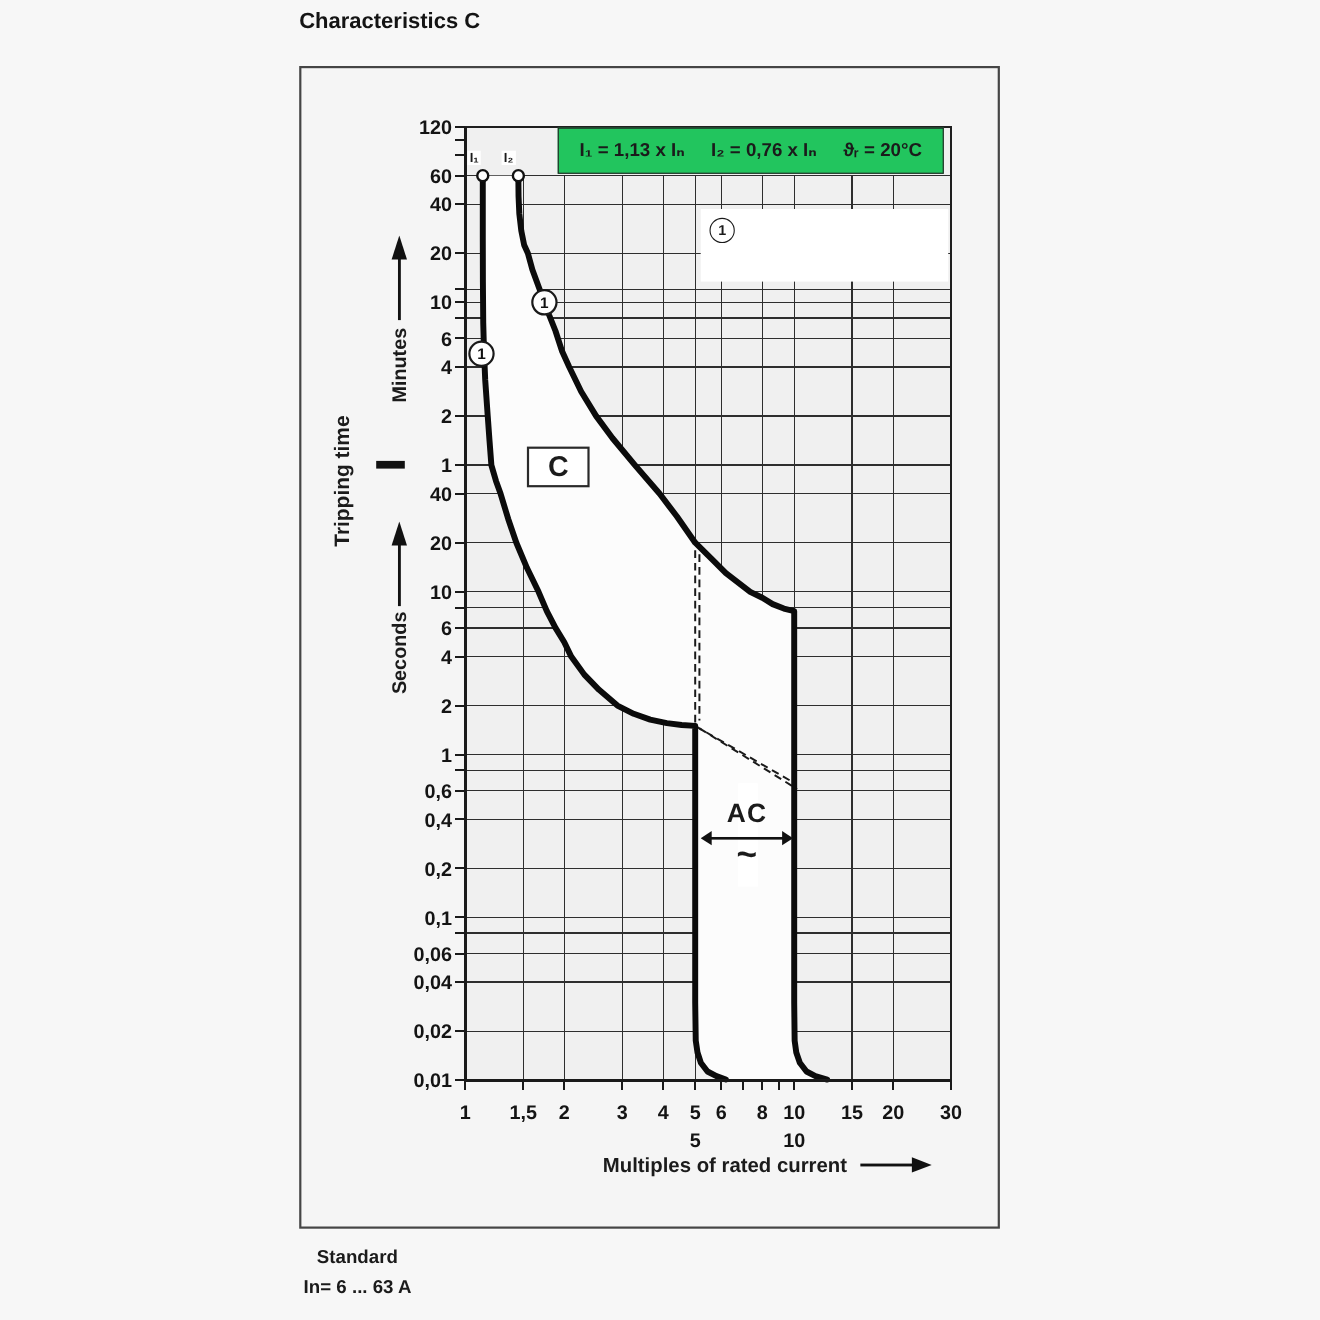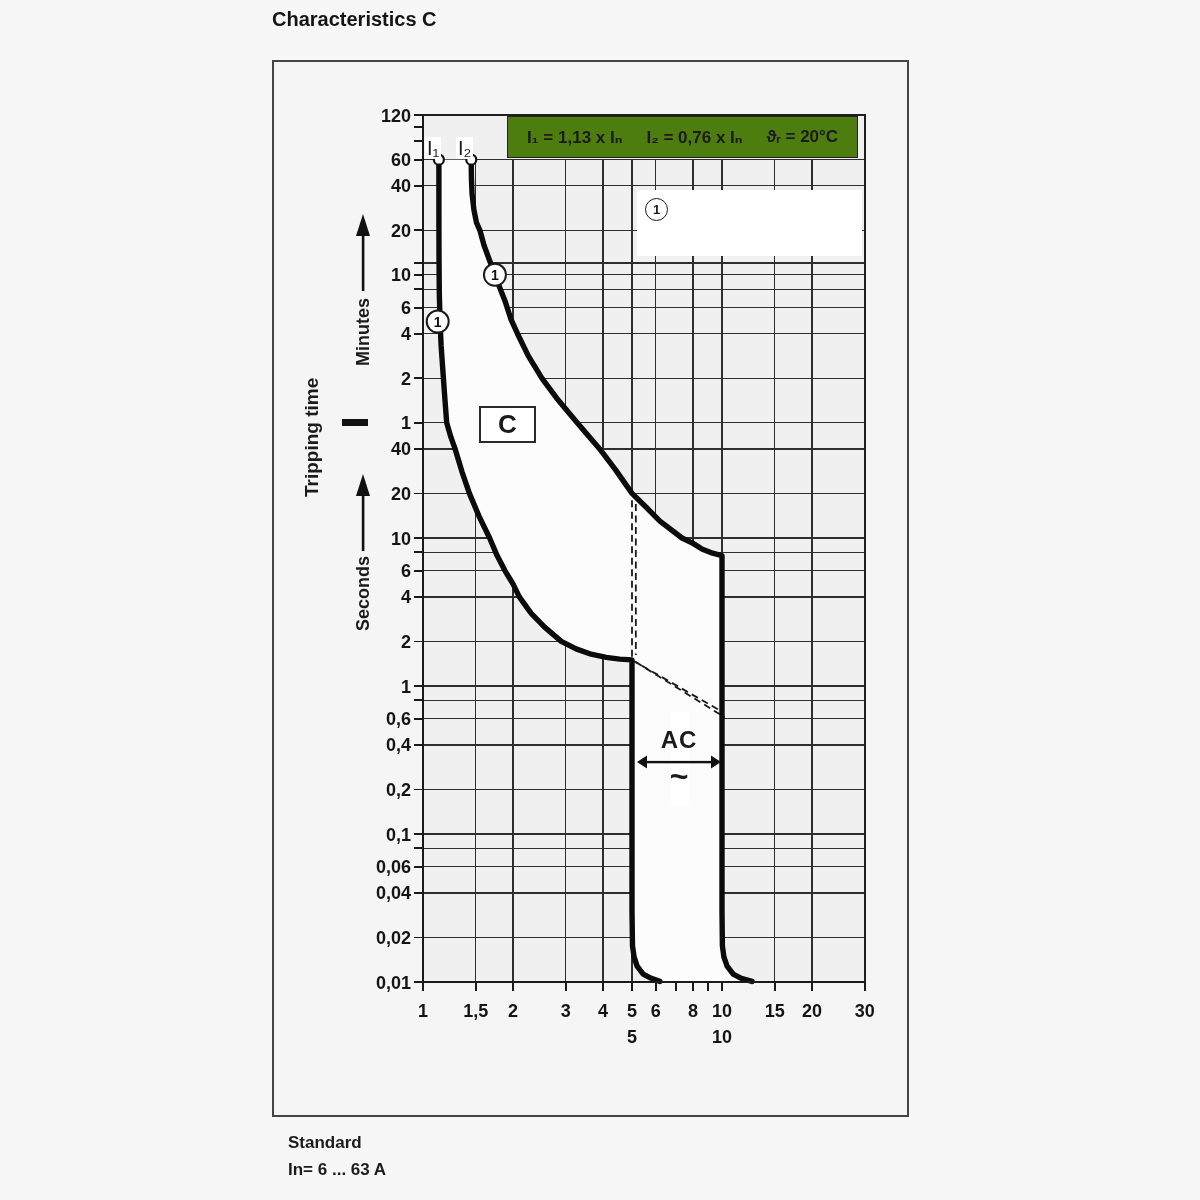--- a/index.html
+++ b/index.html
@@ -2,47 +2,47 @@
 <html><head>
 <meta charset="utf-8">
 <style>
   html,body{margin:0;padding:0;background:#f7f7f7;}
   #root{position:relative;width:960px;height:1200px;background:#f7f7f7;overflow:hidden;
         font-family:"Liberation Sans","DejaVu Sans",sans-serif;color:#1b1b1b;}
   #root > *{position:absolute;}
   .title{left:272px;top:8px;font-size:20px;font-weight:700;color:#141414;}
   .panel{left:272px;top:60px;width:633px;height:1053px;border:2px solid #454545;background:#f5f5f5;}
   #chart-svg{left:0;top:0;width:1200px;height:1200px;}
-  .formula-box{left:507px;top:116px;width:351px;height:42px;background:#4d7c0f;border:1px solid #222;
+  .formula-box{left:507px;top:116px;width:351px;height:42px;background:#22c55e;border:1px solid #222;
         display:flex;align-items:center;justify-content:center;gap:24px;font-weight:700;font-size:17px;box-sizing:border-box;}
   .legend-box{left:637px;top:190px;width:225px;height:66px;background:#fff;display:flex;align-items:flex-start;
         padding:8px 0 0 8px;box-sizing:border-box;font-size:15px;font-weight:600;}
   .circ{width:21px;height:21px;border:1.8px solid #1a1a1a;border-radius:50%;display:flex;align-items:center;
         justify-content:center;font-size:13px;font-weight:700;flex:0 0 auto;background:#fff;}
   .legtxt{margin-left:7px;line-height:1.35;}
   .indent{padding-left:17px;}
   .clabel{left:479px;top:406px;width:57px;height:37px;background:#fff;border:2px solid #2a2a2a;display:flex;
         align-items:center;justify-content:center;font-size:26px;font-weight:700;box-sizing:border-box;}
-  .iolabel{font-size:20px;font-weight:400;background:#fff;padding:0 2px;line-height:1.1;}
+  .iolabel{font-size:12px;font-weight:700;background:#fff;padding:0 2px;line-height:1.1;}
   .i1{left:425px;top:137px;} .i2{left:456px;top:137px;}
   .rot{transform-origin:0 0;transform:rotate(-90deg);white-space:nowrap;}
   .ytitle{left:301px;top:497px;font-size:19px;font-weight:600;}
   .unit{font-size:18px;font-weight:600;}
   .minutes{left:353px;top:366px;}
   .seconds{left:353px;top:631px;}
   .arrow-min{left:355px;top:214px;}
   .arrow-sec{left:355px;top:474px;}
   .minsec-dash{left:342px;top:419px;width:26px;height:7px;background:#111;}
   .ac-strip{left:671px;top:712px;width:18px;height:94px;background:#fff;}
   .ac-text{left:648px;top:726px;width:62px;text-align:center;font-size:24px;font-weight:700;letter-spacing:1px;}
   .ac-arrow{left:637px;top:755px;}
   .ac-tilde{left:648px;top:760px;width:62px;text-align:center;font-size:32px;font-weight:700;line-height:1;}
   .xtitle-row{left:548px;top:1048px;display:flex;align-items:center;gap:12px;font-size:18.5px;font-weight:600;}
   .footer1{left:272px;top:1133px;font-size:17px;font-weight:600;margin-left:16px;}
-  .footer2{left:288px;top:1160px;font-size:17px;font-weight:600;}
+  .footer2{left:276px;top:1160px;font-size:17px;font-weight:600;}
   .icon{fill:#111;}
 </style>
 </head>
 <body>
 
 <div id="root">
   <div class="title">Characteristics C</div>
   <div class="panel"></div>
 
   <svg id="chart-svg" viewBox="0 0 1200 1200">
@@ -230,16 +230,23 @@
 
   <div class="ac-strip"></div>
   <div class="ac-text">AC</div>
   <svg class="ac-arrow" width="84" height="14">
     <rect class="icon" x="8" y="5.9" width="68" height="2.4"></rect>
     <polygon class="icon" points="10,0.5 10,13.5 0,7"></polygon>
     <polygon class="icon" points="74,0.5 74,13.5 84,7"></polygon>
   </svg>
   <div class="ac-tilde">~</div>
 
+  <div class="xtitle-row">
+    <span>Multiples of rated current</span>
+    <svg width="66" height="16">
+      <rect class="icon" x="0" y="6.8" width="48" height="2.6"></rect>
+      <polygon class="icon" points="47,1 47,15 65,8"></polygon>
+    </svg>
+  </div>
 
   <div class="footer1">Standard</div>
   <div class="footer2">In= 6 ... 63 A</div>
 </div>
 
 </body></html>

